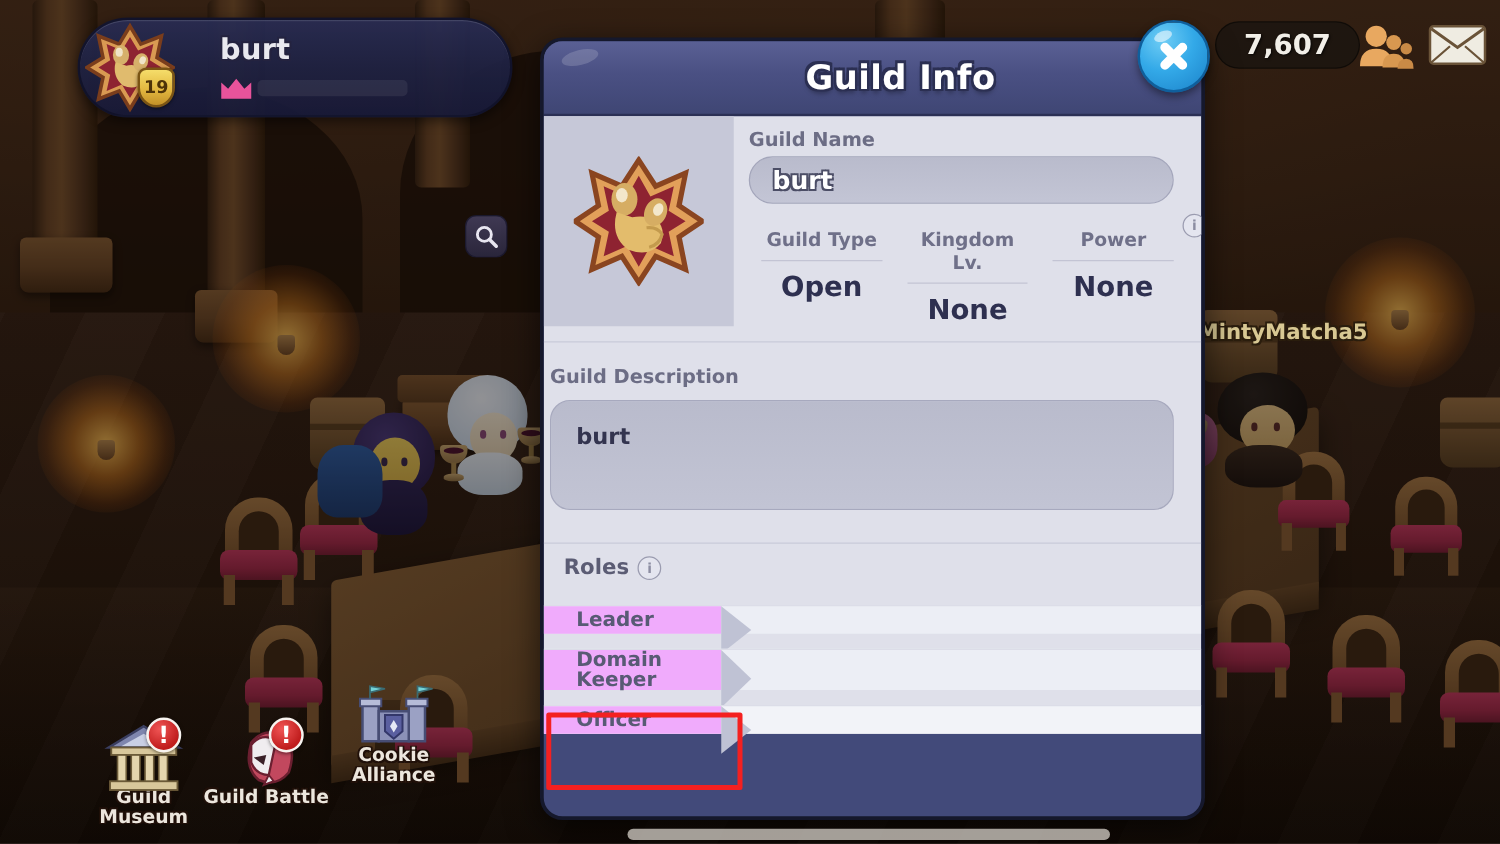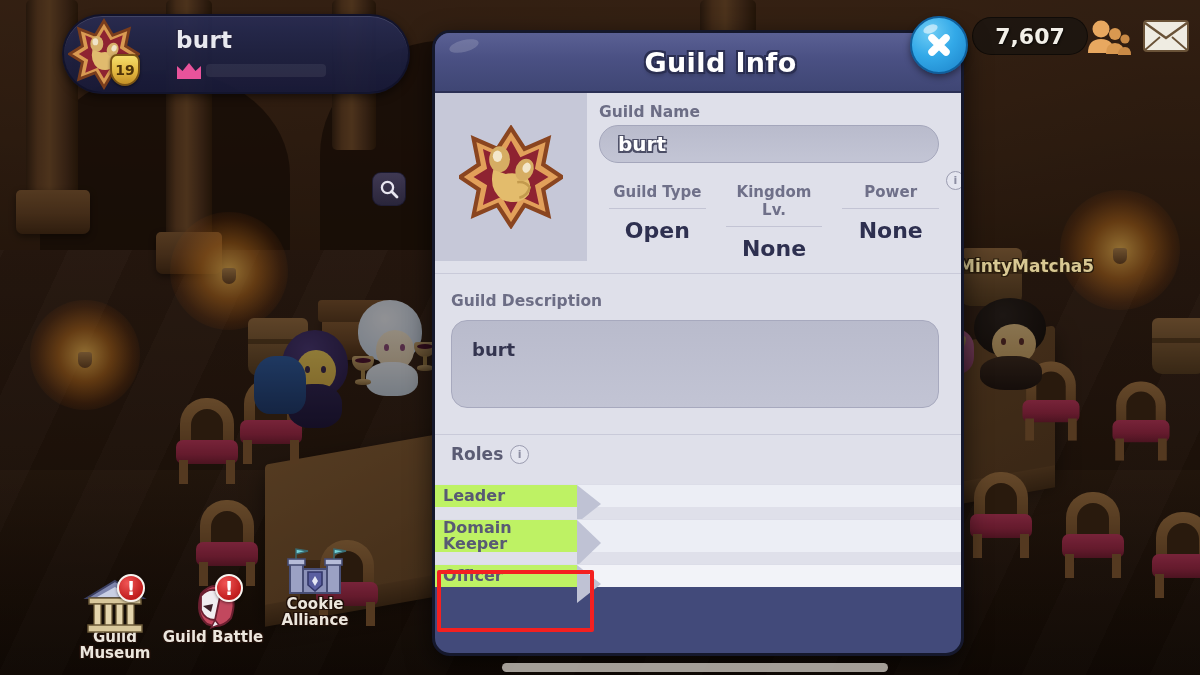--- a/index.html
+++ b/index.html
@@ -351,21 +351,21 @@
     border: 1.5px solid #9b9cb0;
     background: #e4e5ef;
     color: #8c8da2; font-size: 11px; font-weight: bold;
     display: flex; align-items: center; justify-content: center;
     cursor: pointer;
   }
 
   
   .desc-section {
     border-top: 1.5px solid #c9cad9;
-    padding: 8px 22px 14px 16px;
+    padding: 8px 22px 14px 5px;
   }
   .desc-box {
     margin-top: 6px; height: 88px;
     background: linear-gradient(180deg, #b9bbcc 0%, #c2c4d4 100%);
     border: 1.5px solid #a7a9be;
     border-radius: 16px;
     padding: 18px 18px 0 20px;
     cursor: text;
   }
   .desc-value { font-size: 18px; font-weight: bold; color: #33344f; }
@@ -379,23 +379,23 @@
   .roles-title { font-size: 17px; font-weight: bold; color: #5b5c74; }
   .role-row {
     position: relative; height: 38px;
     background: #eceef5;
     border-top: 1px solid #dcdde8;
     display: flex; align-items: center;
   }
   .role-row.alt { background: #f2f3f8; }
   .role-tag {
     position: relative; width: 142px; height: 100%;
-    background: #bef264;
+    background: #f0abfc;
     display: flex; align-items: center;
-    padding-left: 8px; flex: none;
+    padding-left: 26px; flex: none;
   }
   .role-tag::after {
     content: ""; position: absolute; left: 142px; top: 0;
     border-top: 19px solid transparent;
     border-bottom: 19px solid transparent;
     border-left: 24px solid #bfc2d4;
   }
   .role-name {
     font-size: 16px; font-weight: bold; color: #585a74; line-height: 1.02;
   }

